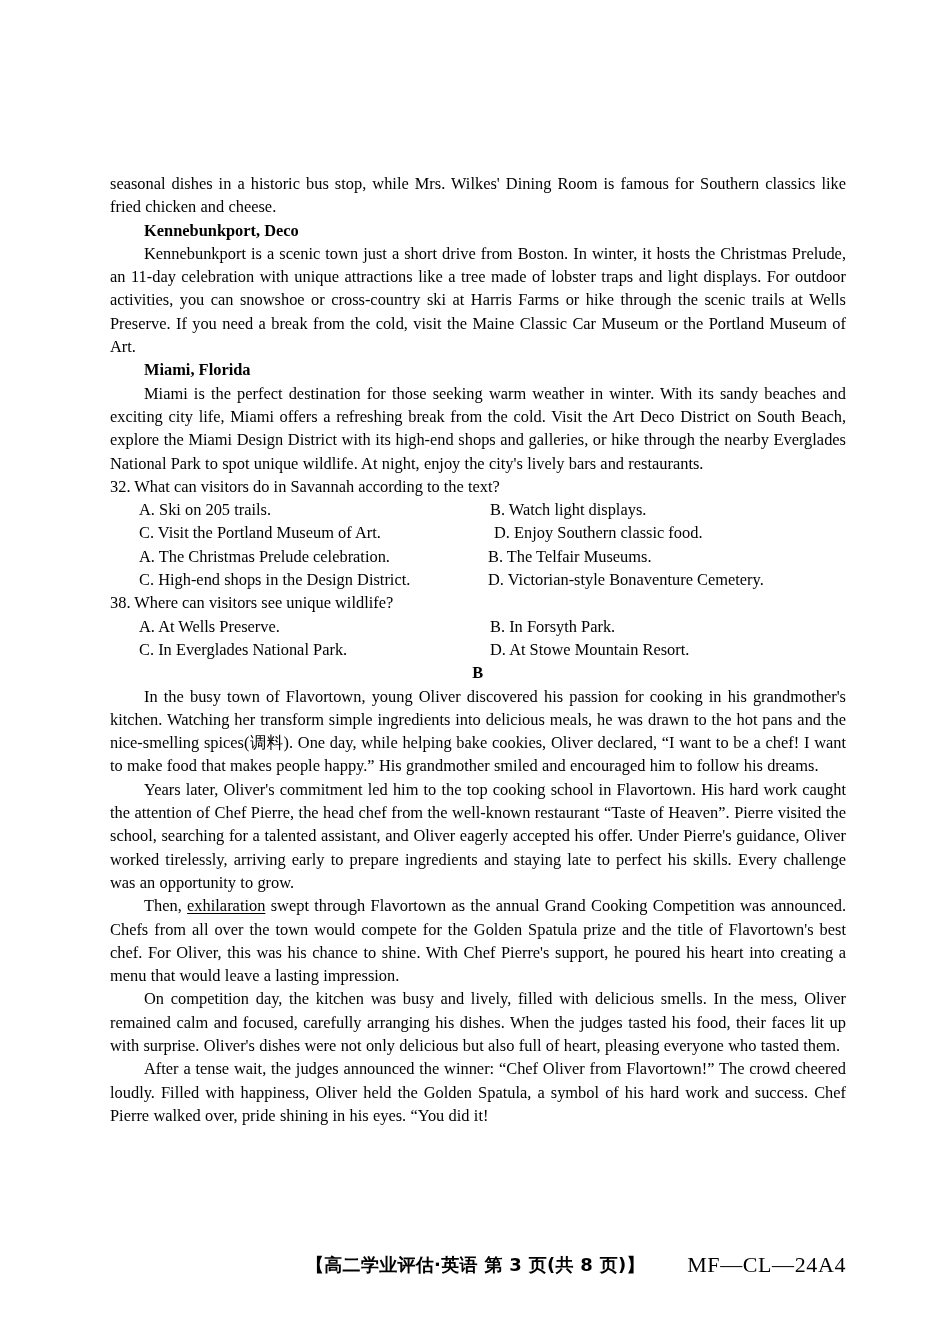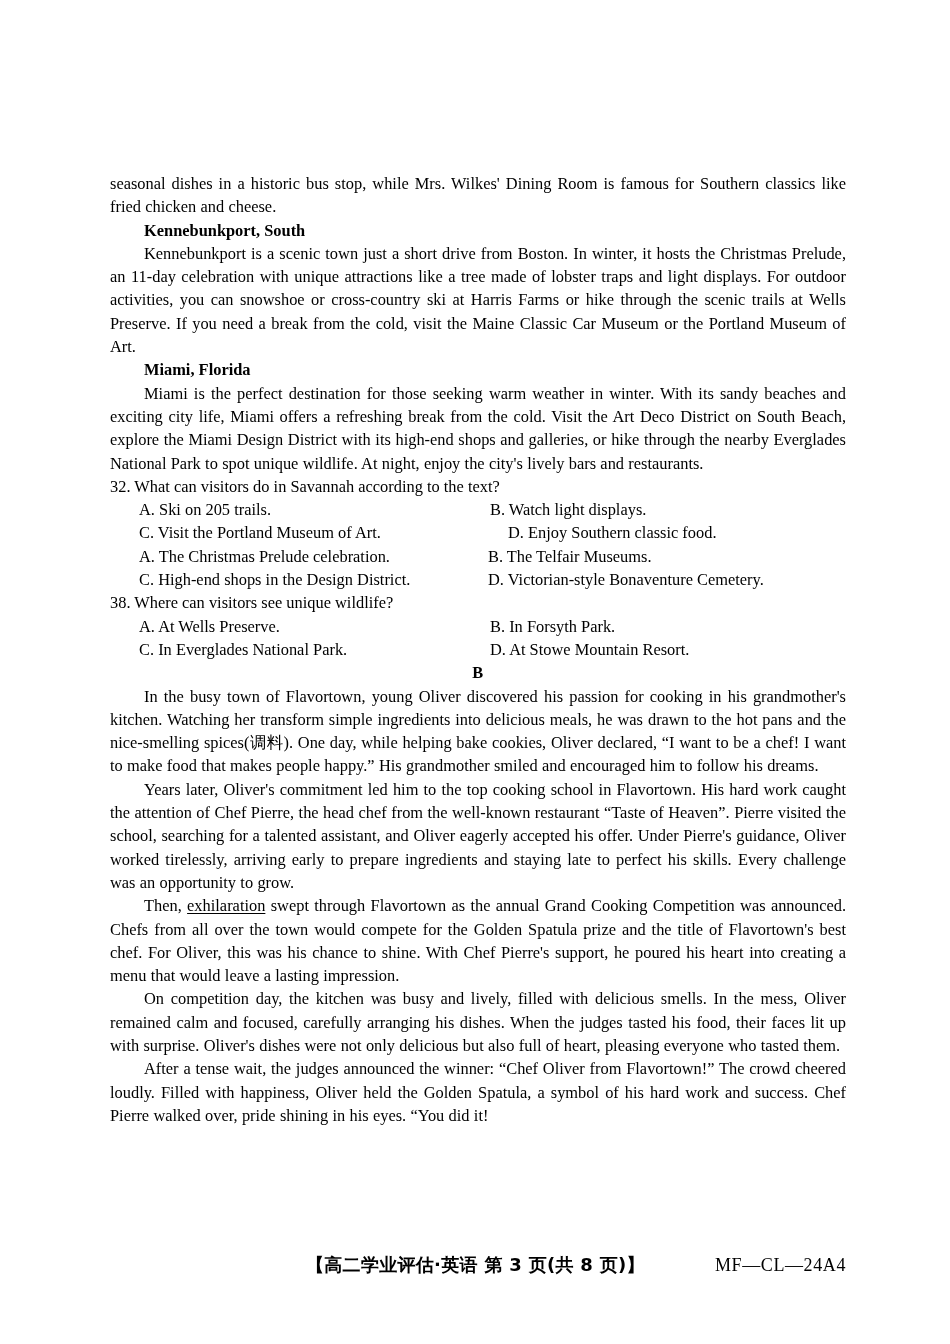--- a/index.html
+++ b/index.html
@@ -99,55 +99,55 @@
     font-size: 18px;
     line-height: 26px;
     white-space: nowrap;
     letter-spacing: 0.3px;
   }
   .footer-right {
     position: absolute;
     right: 0;
     top: 0;
     font-family: "Liberation Serif", "DejaVu Serif", serif;
-    font-size: 18px;
+    font-size: 22px;
     line-height: 26px;
     white-space: nowrap;
     letter-spacing: 0.6px;
   }
   .cjk {
     font-family: "DejaVu Sans", "Liberation Sans", sans-serif;
   }
 </style>
 </head>
 <body>
 
 <div class="page">
 
   <div class="content">
 
     <p class="para">seasonal dishes in a historic bus stop, while Mrs. Wilkes' Dining Room is famous for Southern classics like fried chicken and cheese.</p>
 
-    <p class="subhead">Kennebunkport, South</p>
+    <p class="subhead">Kennebunkport, Deco</p>
 
     <p class="para indent">Kennebunkport is a scenic town just a short drive from Boston. In winter, it hosts the Christmas Prelude, an 11-day celebration with unique attractions like a tree made of lobster traps and light displays. For outdoor activities, you can snowshoe or cross-country ski at Harris Farms or hike through the scenic trails at Wells Preserve. If you need a break from the cold, visit the Maine Classic Car Museum or the Portland Museum of Art.</p>
 
     <p class="subhead">Miami, Florida</p>
 
     <p class="para indent">Miami is the perfect destination for those seeking warm weather in winter. With its sandy beaches and exciting city life, Miami offers a refreshing break from the cold. Visit the Art Deco District on South Beach, explore the Miami Design District with its high-end shops and galleries, or hike through the nearby Everglades National Park to spot unique wildlife. At night, enjoy the city's lively bars and restaurants.</p>
 
     <div class="q-block">
       <div class="q-stem">32. What can visitors do in Savannah according to the text?</div>
       <div class="q-opts">
         <span class="opt-left">A. Ski on 205 trails.</span>
         <span class="opt-right" style="left:380px">B. Watch light displays.</span>
       </div>
       <div class="q-opts">
         <span class="opt-left">C. Visit the Portland Museum of Art.</span>
-        <span class="opt-right" style="left:398px">D. Enjoy Southern classic food.</span>
+        <span class="opt-right" style="left:384px">D. Enjoy Southern classic food.</span>
       </div>
     </div>
 
     <div class="q-block">
       <div class="q-opts">
         <span class="opt-left">A. The Christmas Prelude celebration.</span>
         <span class="opt-right" style="left:378px">B. The Telfair Museums.</span>
       </div>
       <div class="q-opts">
         <span class="opt-left">C. High-end shops in the Design District.</span>

